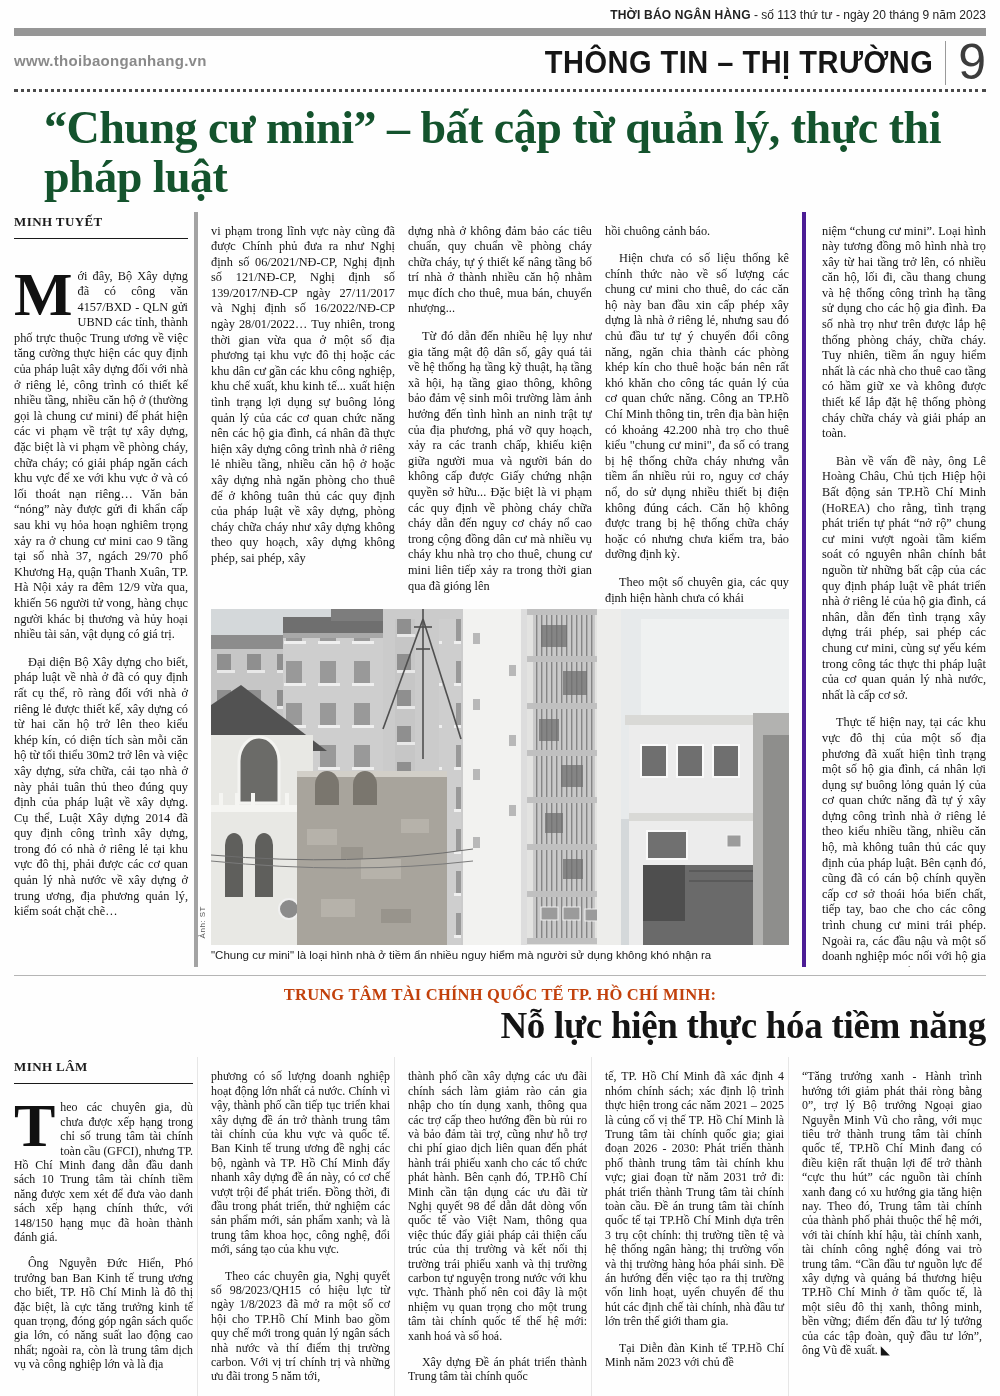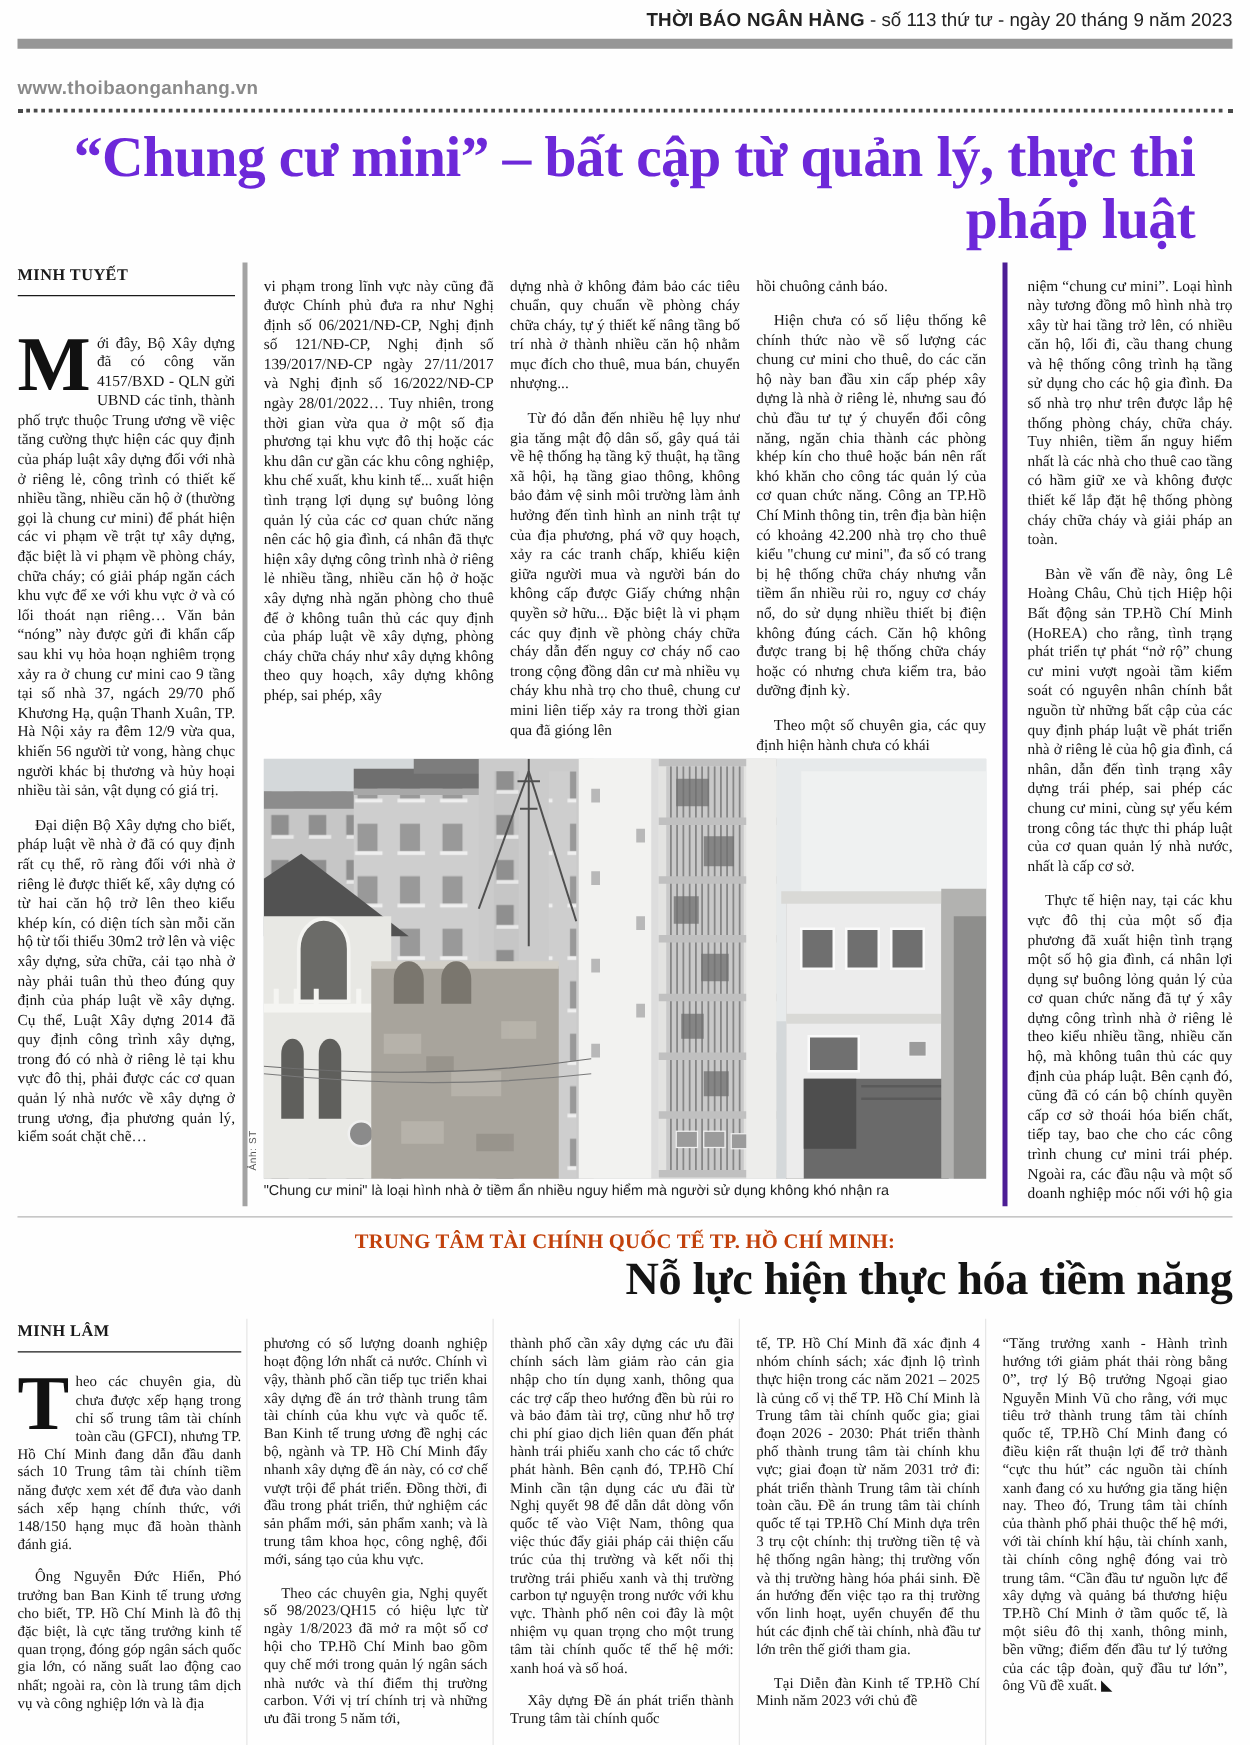--- a/index.html
+++ b/index.html
@@ -4,37 +4,37 @@
 <style>
   * { margin:0; padding:0; box-sizing:border-box; }
   html,body { background:#e9e9e9; }
   .page {
     position:relative; width:1000px; height:1396px; margin:0 auto;
     background:#fefefe; color:#1a1a1a; overflow:hidden;
     font-family:"Liberation Serif", serif; padding:0 14px;
   }
   
   .masthead-row { padding-top:8px; text-align:right;
-    font-family:"Liberation Sans", sans-serif; font-size:15px; color:#222; }
+    font-family:"Liberation Sans", sans-serif; font-size:12px; color:#222; }
   .masthead-row .paper { font-weight:700; letter-spacing:.2px; }
   .gray-rule { height:8px; background:#969696; margin-top:6px; }
   .header-row { display:flex; align-items:center; justify-content:space-between;
-    padding:23px 0 4px 0; }
+    padding:4px 0 4px 0; }
   .website { font-family:"Liberation Sans", sans-serif; font-weight:700;
     color:#8a8a8a; font-size:15px; letter-spacing:.3px; padding-bottom:4px; }
   .section-wrap { display:flex; align-items:center; gap:12px; }
   .section-title { font-family:"Liberation Sans", sans-serif; font-weight:900;
     font-size:29px; letter-spacing:.5px; color:#161616; transform:scaleY(1.08); }
   .pagenum-divider { width:1px; height:44px; background:#9a9a9a; }
   .page-number { font-family:"Liberation Sans", sans-serif; font-weight:400;
     font-size:50px; color:#3c3c3c; line-height:.9; }
   .dotted-rule { border-bottom:3px dotted #4a4a4a; }
   
-  .headline-1 { text-align:right; font-weight:800; font-size:46px;
-    line-height:1.06; letter-spacing:-.5px; padding:12px 30px 10px 30px; color:#6d28d9; }
+  .headline-1 { text-align:left; font-weight:800; font-size:46px;
+    line-height:1.06; letter-spacing:-.5px; padding:12px 30px 10px 30px; color:#14532d; }
   .kicker { text-align:center; font-weight:700; font-size:16.5px;
     letter-spacing:.2px; padding-top:9px; color:#c2410c; }
   .headline-2 { text-align:right; font-weight:800; font-size:37px;
     line-height:1.05; letter-spacing:-.3px; padding:2px 0 8px 0; color:#141414; }
   .section-divider-rule { border-top:1px solid #b5b5b5; margin-top:8px; }
   
   .article-grid { display:grid; grid-template-columns:repeat(5,184px);
     column-gap:13px; }
   .a1 { grid-template-rows:397px 358px; }
   .a2 { grid-template-rows:344px; margin-top:4px; }
@@ -71,20 +71,25 @@
 
 <div class="page">
 
   <div class="masthead-row">
     <span class="paper">THỜI BÁO NGÂN HÀNG</span><span> - số 113 thứ tư - ngày 20 tháng 9 năm 2023</span>
   </div>
   <div class="gray-rule"></div>
 
   <div class="header-row">
     <div class="website">www.thoibaonganhang.vn</div>
+    <div class="section-wrap">
+      <div class="section-title">THÔNG TIN – THỊ TRƯỜNG</div>
+      <div class="pagenum-divider"></div>
+      <div class="page-number">9</div>
+    </div>
   </div>
   <div class="dotted-rule"></div>
 
   <h1 class="headline-1">“Chung cư mini” – bất cập từ quản lý, thực thi pháp luật</h1>
 
   <div class="article-grid a1">
     <div class="col c1">
       <div class="byline">MINH TUYẾT</div>
       <p class="noindent"><span class="drop-cap">M</span><span>ới đây, Bộ Xây dựng đã có công văn 4157/BXD - QLN gửi UBND các tỉnh, thành phố trực thuộc Trung ương về việc tăng cường thực hiện các quy định của pháp luật xây dựng đối với nhà ở riêng lẻ, công trình có thiết kế nhiều tầng, nhiều căn hộ ở (thường gọi là chung cư mini) để phát hiện các vi phạm về trật tự xây dựng, đặc biệt là vi phạm về phòng cháy, chữa cháy; có giải pháp ngăn cách khu vực để xe với khu vực ở và có lối thoát nạn riêng… Văn bản “nóng” này được gửi đi khẩn cấp sau khi vụ hỏa hoạn nghiêm trọng xảy ra ở chung cư mini cao 9 tầng tại số nhà 37, ngách 29/70 phố Khương Hạ, quận Thanh Xuân, TP. Hà Nội xảy ra đêm 12/9 vừa qua, khiến 56 người tử vong, hàng chục người khác bị thương và hủy hoại nhiều tài sản, vật dụng có giá trị.</span></p>
       <p>Đại diện Bộ Xây dựng cho biết, pháp luật về nhà ở đã có quy định rất cụ thể, rõ ràng đối với nhà ở riêng lẻ được thiết kế, xây dựng có từ hai căn hộ trở lên theo kiểu khép kín, có diện tích sàn mỗi căn hộ từ tối thiểu 30m2 trở lên và việc xây dựng, sửa chữa, cải tạo nhà ở này phải tuân thủ theo đúng quy định của pháp luật về xây dựng. Cụ thể, Luật Xây dựng 2014 đã quy định công trình xây dựng, trong đó có nhà ở riêng lẻ tại khu vực đô thị, phải được các cơ quan quản lý nhà nước về xây dựng ở trung ương, địa phương quản lý, kiểm soát chặt chẽ…</p>

